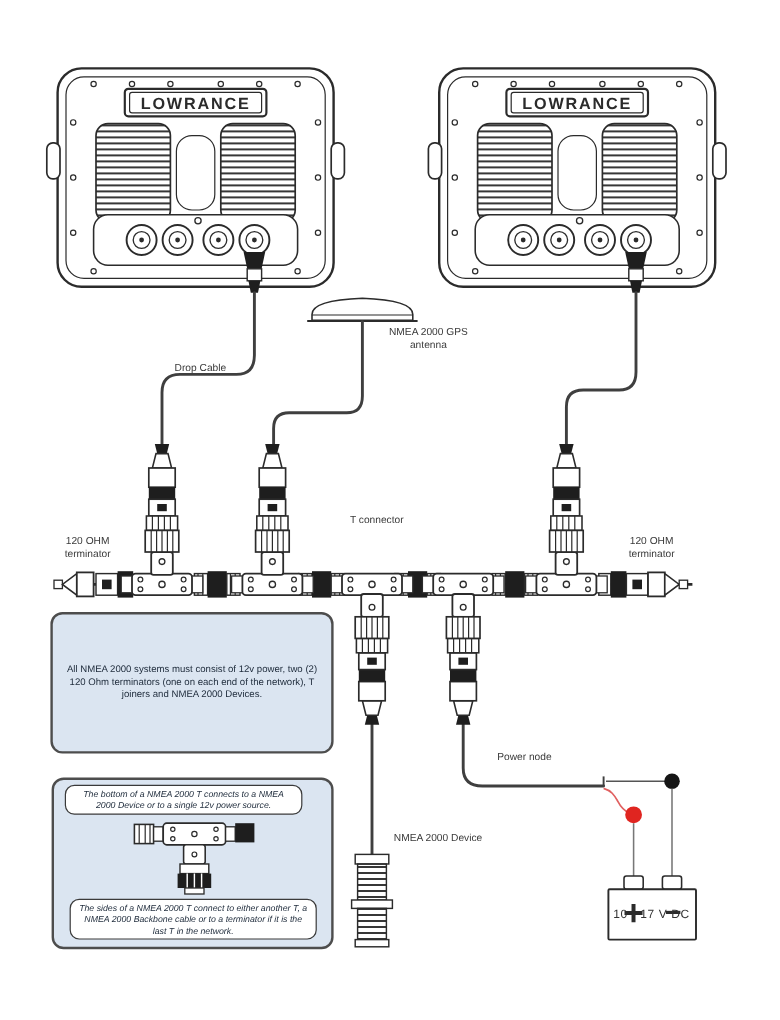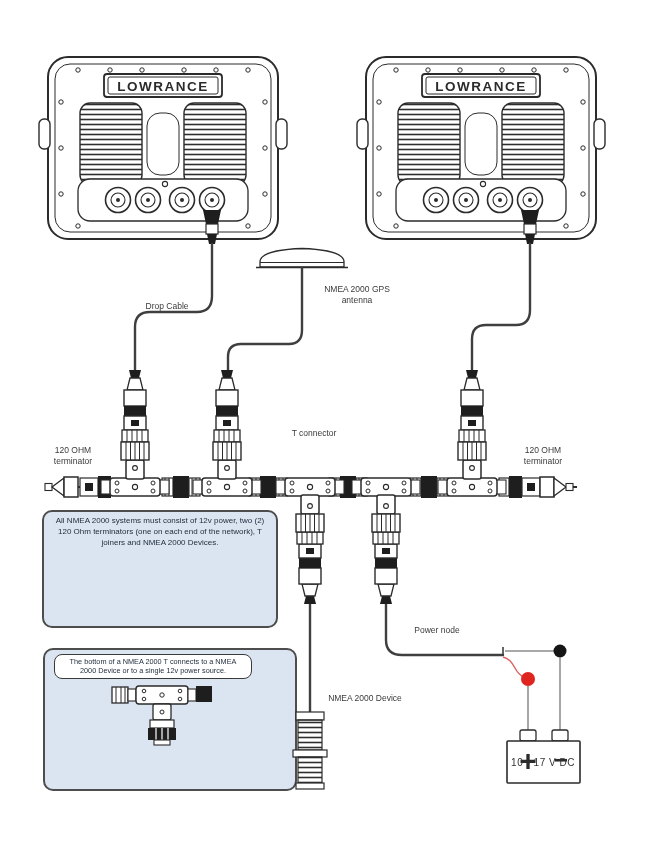--- a/index.html
+++ b/index.html
@@ -3,39 +3,40 @@
 <meta charset="utf-8">
 <style>
   html,body{margin:0;padding:0;background:#fff;}
   #stage{position:relative;width:650px;height:850px;background:#fff;overflow:hidden;
          font-family:"Liberation Sans",sans-serif;}
   svg{position:absolute;left:0;top:0;}
   .lbl{position:absolute;font-size:8.5px;line-height:1.25;color:#3a3a3a;text-align:center;}
   .lbl-voltage{font-size:10px;letter-spacing:.5px;color:#333;}
   .note-box{position:absolute;background:#dbe5f1;border:2px solid #4d4d4d;border-radius:10px;box-sizing:border-box;}
   #info-box{left:42px;top:510px;width:236px;height:118px;display:flex;flex-direction:column;
-            justify-content:space-between;gap:9px;padding:4px 9px;}
+            justify-content:center;gap:9px;padding:4px 9px;}
   .note-par{font-size:8px;line-height:1.35;color:#1d2a3a;text-align:center;margin:0;}
-  #t-note-box{left:43px;top:648px;width:254px;height:143px;}
+  #t-note-box{left:43px;top:648px;width:235px;height:143px;font-style:italic;}
   .inner-note{position:absolute;background:#fff;border:1.2px solid #3a3a3a;border-radius:8px;
               font-size:7.3px;line-height:1.3;text-align:center;color:#1d2a3a;padding:2px 6px;box-sizing:border-box;}
   #inner-note-top{left:9px;top:4px;width:198px;}
   #inner-note-bottom{left:13px;top:99px;width:206px;}
 </style>
 </head>
 <body>
 
 <div id="stage">
 
   <div id="info-box" class="note-box">
     <p class="note-par">All NMEA 2000 systems must consist of 12v power, two (2) 120 Ohm terminators (one on each end of the network), T joiners and NMEA 2000 Devices.</p>
   </div>
 
   <div id="t-note-box" class="note-box">
     <div id="inner-note-top" class="inner-note">The bottom of a NMEA 2000 T connects to a NMEA 2000 Device or to a single 12v power source.</div>
+    <div id="inner-note-bottom" class="inner-note">The sides of a NMEA 2000 T connect to either another T, a NMEA 2000 Backbone cable or to a terminator if it is the last T in the network.</div>
   </div>
 
   <svg width="650" height="850" viewBox="0 0 650 850">
     <defs>
       <pattern id="fins" width="6" height="5" patternUnits="userSpaceOnUse">
         <path d="M0,2.5 H6" stroke="#2e2e2e" stroke-width="1.6"></path>
       </pattern>
 
       <g id="disp">
         <rect x="0" y="0" width="230" height="182" rx="20" fill="#fff" stroke="#2b2b2b" stroke-width="2"></rect>
@@ -222,21 +223,21 @@
       <rect x="153" y="704" width="18" height="16" rx="2" fill="#fff" stroke="#2b2b2b" stroke-width="1.3"></rect>
       <circle cx="162" cy="712" r="2" fill="#fff" stroke="#2b2b2b" stroke-width="1"></circle>
       <rect x="150" y="720" width="24" height="8" fill="#fff" stroke="#2b2b2b" stroke-width="1.2"></rect>
       <rect x="148" y="728" width="28" height="12" fill="#1e1e1e"></rect>
       <path d="M156,728 V740 M162,728 V740 M168,728 V740" stroke="#fff" stroke-width="1.2"></path>
       <rect x="154" y="740" width="16" height="5" fill="#fff" stroke="#2b2b2b" stroke-width="1.1"></rect>
     </g>
   </svg>
 
   <div class="lbl" style="left:136px;top:301px;width:62px">Drop Cable</div>
-  <div class="lbl" style="left:313px;top:284px;width:88px">NMEA 2000 GPS antenna</div>
+  <div class="lbl" style="left:313px;top:271px;width:88px">NMEA 2000 GPS antenna</div>
   <div class="lbl" style="left:40px;top:445px;width:66px">120 OHM terminator</div>
   <div class="lbl" style="left:282px;top:428px;width:64px">T connector</div>
   <div class="lbl" style="left:510px;top:445px;width:66px">120 OHM terminator</div>
   <div class="lbl" style="left:403px;top:625px;width:68px">Power node</div>
   <div class="lbl" style="left:318px;top:693px;width:94px">NMEA 2000 Device</div>
   <div class="lbl lbl-voltage" style="left:498px;top:757px;width:90px">10 - 17 V DC</div>
 
 </div>
 
 </body></html>

